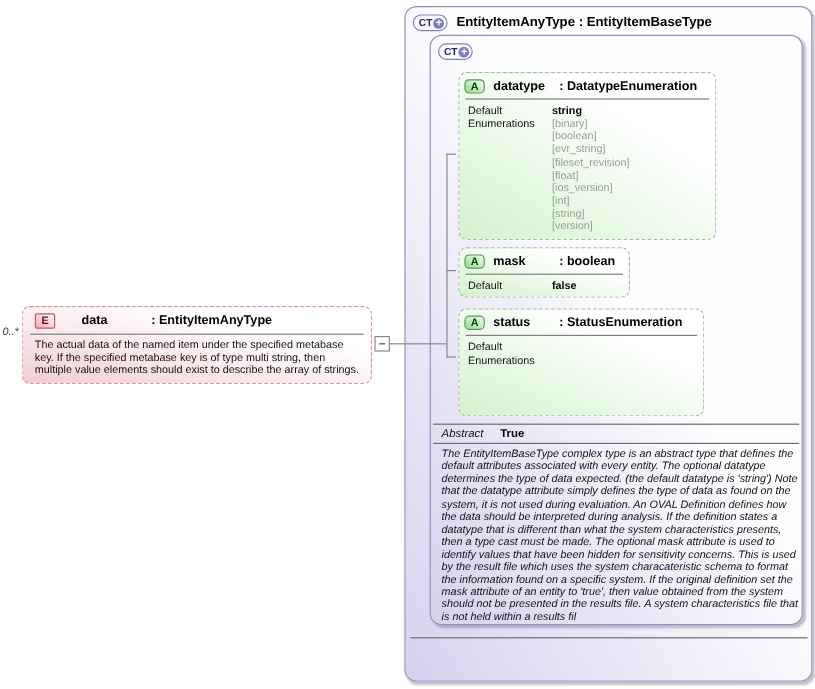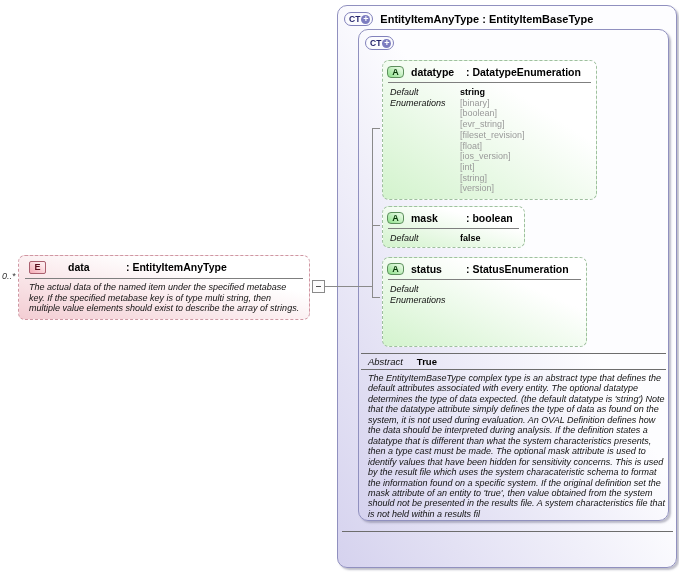--- a/index.html
+++ b/index.html
@@ -36,21 +36,21 @@
   .a-icon { width:17px; height:12px; border:1px solid #5d8f5d; border-radius:4px;
             background:linear-gradient(to top right, #8ee08a 0%, #dff8dc 80%);
             font-size:9px; font-weight:bold; color:#073807; text-align:center;
             line-height:10px; flex:0 0 auto; }
   .attr-name { margin-left:7px; min-width:55px; font-size:10.5px; font-weight:bold; color:#000; }
   .attr-type { font-size:10.5px; font-weight:bold; color:#000; }
   .attr-sep { position:absolute; top:21px; left:5px; right:5px; height:0;
               border-top:1px solid #7f7f7f; }
   .attr-details { position:absolute; top:26px; left:7px; right:2px; bottom:2px;
                   display:flex; font-size:9px; line-height:10.7px; }
-  .attr-labels { width:70px; flex:0 0 auto; font-style:italic; color:#111; }
+  .attr-labels { width:70px; flex:0 0 auto; color:#111; }
   .attr-labels div:empty { display:none; }
   .attr-values .default-val { font-weight:bold; color:#000; }
   .attr-values .enum-list { color:#9a9a9a; }
 
   
   .hline { position:absolute; height:0; border-top:1px solid #6d6d6d; }
   .abstract-row { position:absolute; font-size:9.5px; white-space:nowrap; }
   .abstract-label { font-style:italic; color:#111; }
   .abstract-value { font-weight:bold; color:#000; margin-left:14px; }
   .doc-text { position:absolute; font-size:9px; line-height:10.45px;
@@ -65,21 +65,21 @@
   .elem-header { position:absolute; top:4px; left:10px; right:4px; height:14px;
                  display:flex; align-items:center; white-space:nowrap; }
   .e-icon { width:17px; height:13px; border:1px solid #aa5f6e; border-radius:2px;
             background:linear-gradient(to top right, #f4aab4 0%, #fde9ec 80%);
             font-size:9px; font-weight:bold; color:#5a0f1d; text-align:center;
             line-height:11px; flex:0 0 auto; }
   .elem-name { margin-left:22px; min-width:58px; font-size:10.5px; font-weight:bold; color:#000; }
   .elem-type { font-size:10.5px; font-weight:bold; color:#000; }
   .elem-sep { position:absolute; top:22px; left:6px; right:6px; border-top:1px solid #7f7f7f; }
   .elem-doc { position:absolute; top:26px; left:10px; width:274px;
-              font-size:9px; line-height:10.6px; font-style:italic; color:#111; }
+              font-size:9px; line-height:10.6px; color:#111; }
 
   .multiplicity { position:absolute; left:2px; top:271px; font-size:9px;
                   font-style:italic; color:#333; }
 
   
   .conn { position:absolute; background:#8a8a8a; }
   .expand-handle { position:absolute; left:312px; top:280px; width:13px; height:13px;
                    border:1px solid #8a8a8a; background:#fdfdfd;
                    display:flex; align-items:center; justify-content:center; }
   .expand-handle .dash { width:5px; height:1px; background:#555; }

